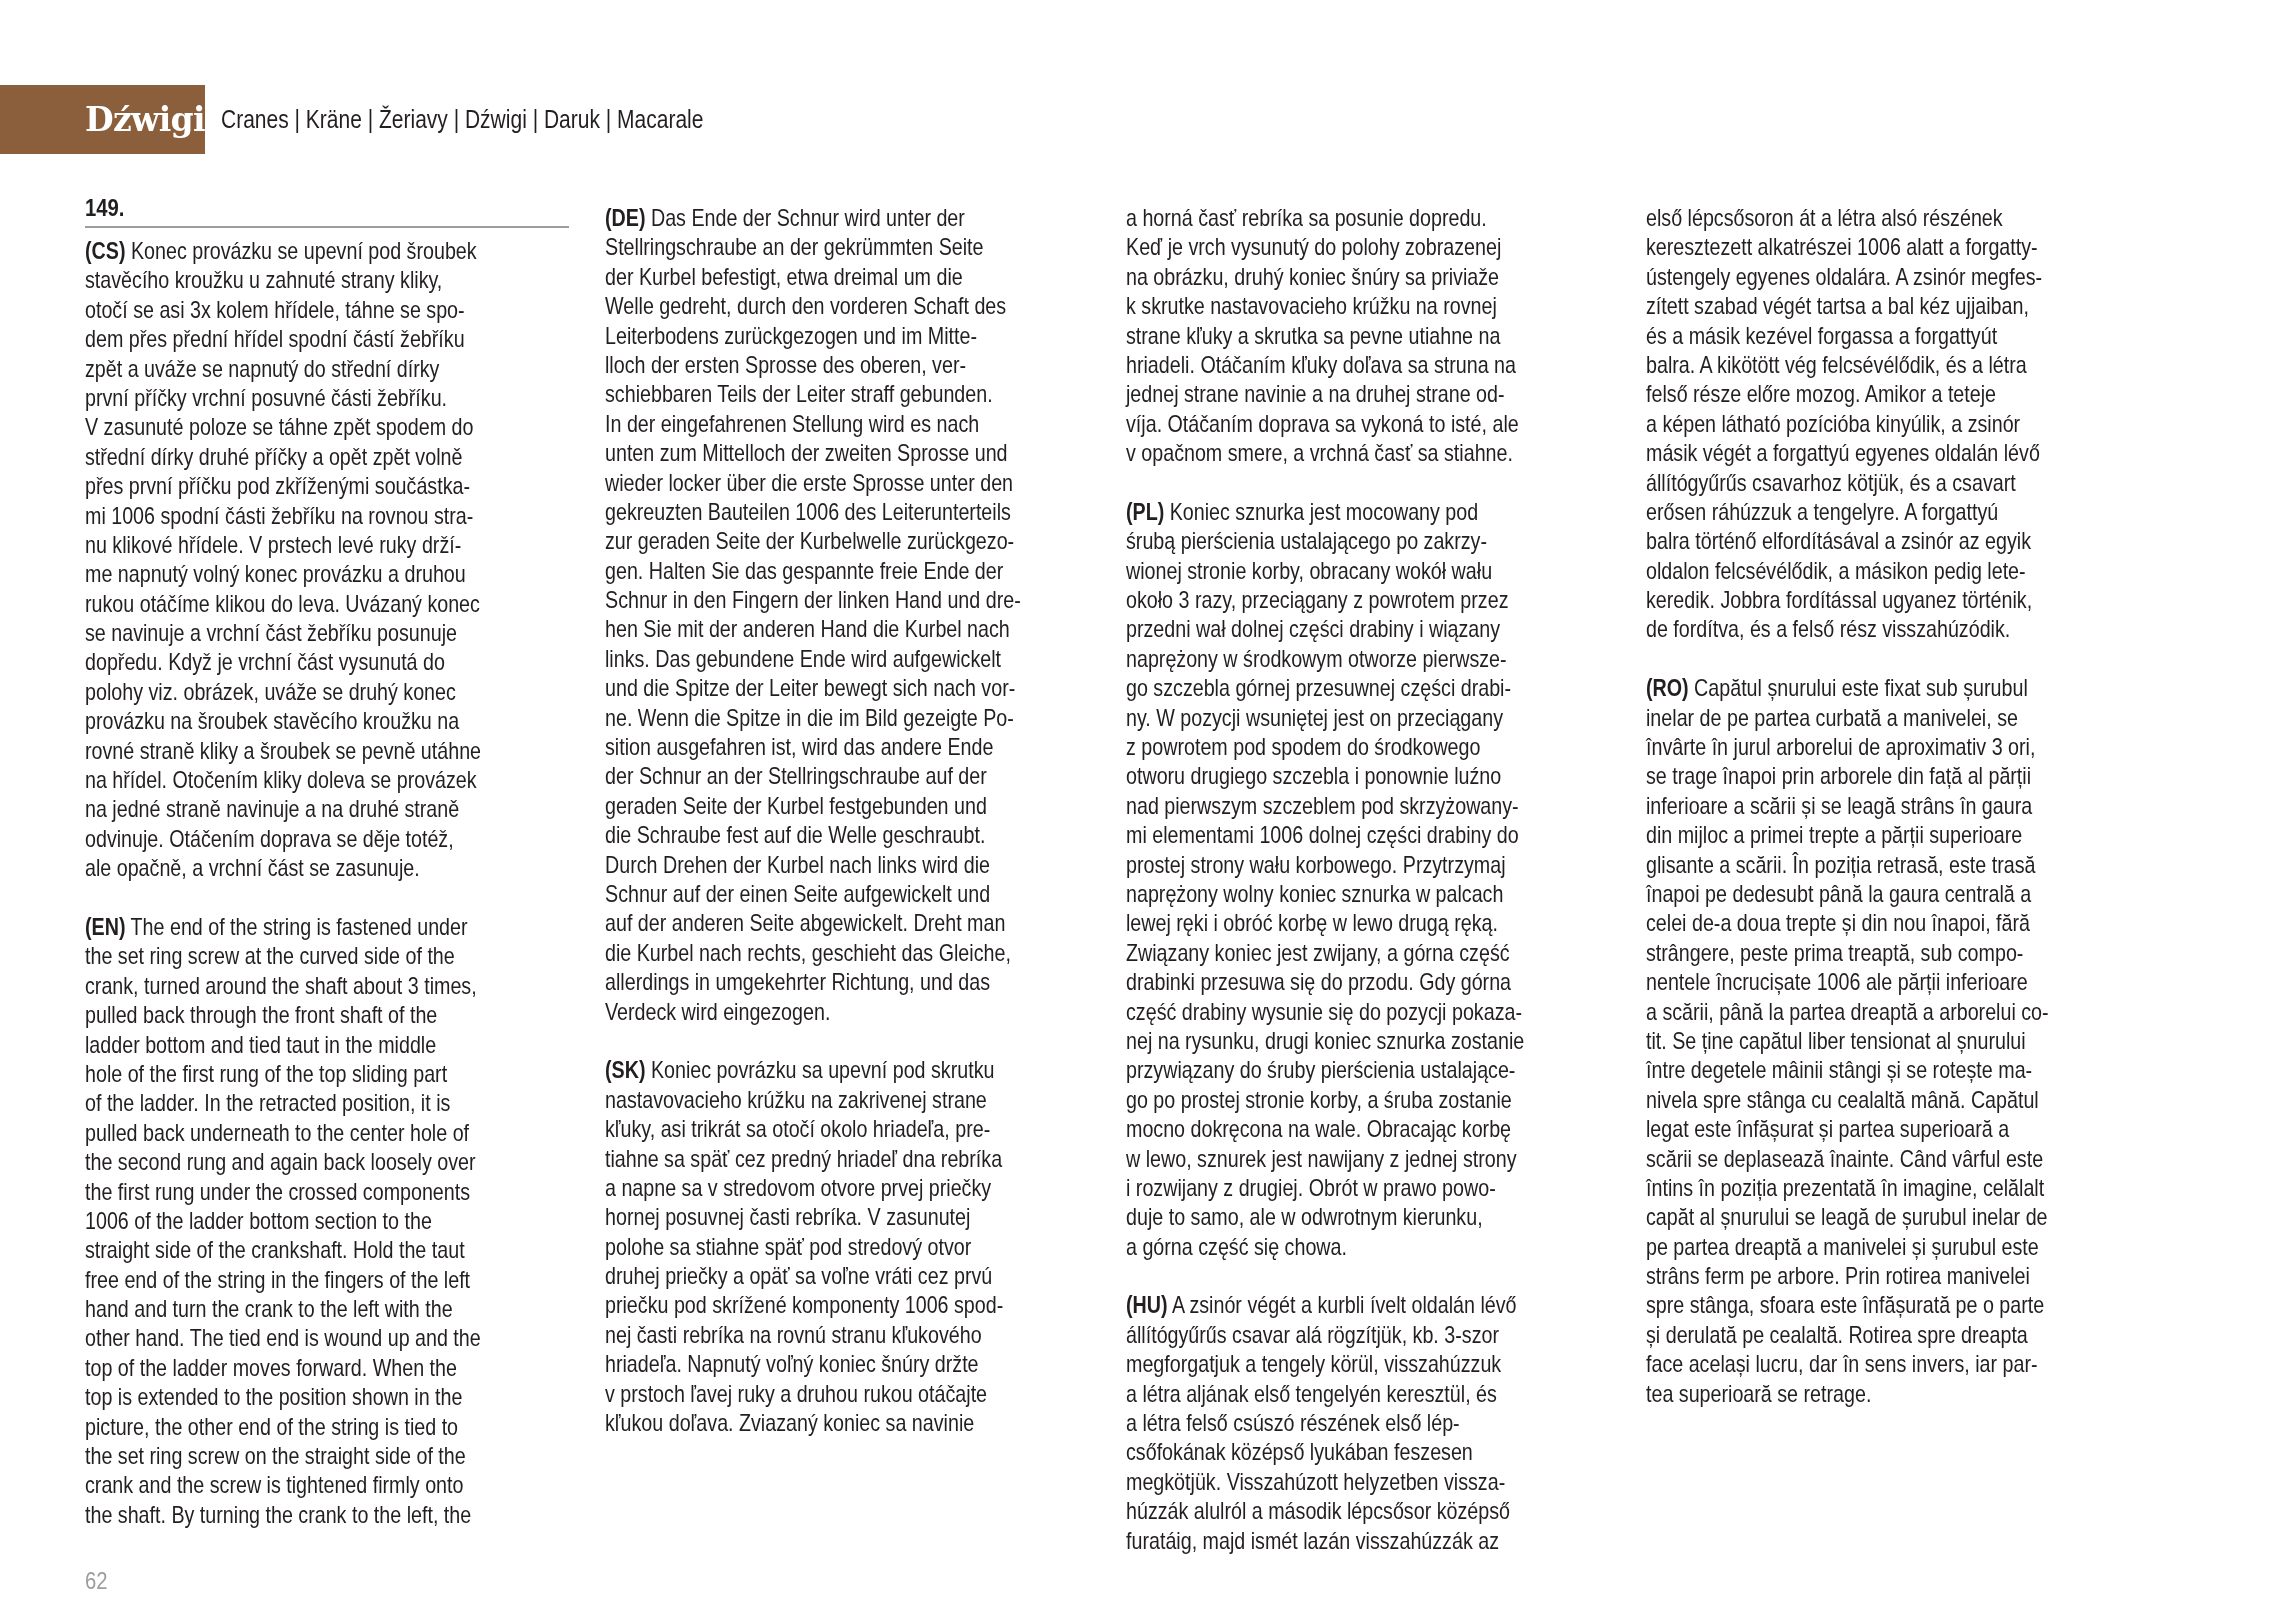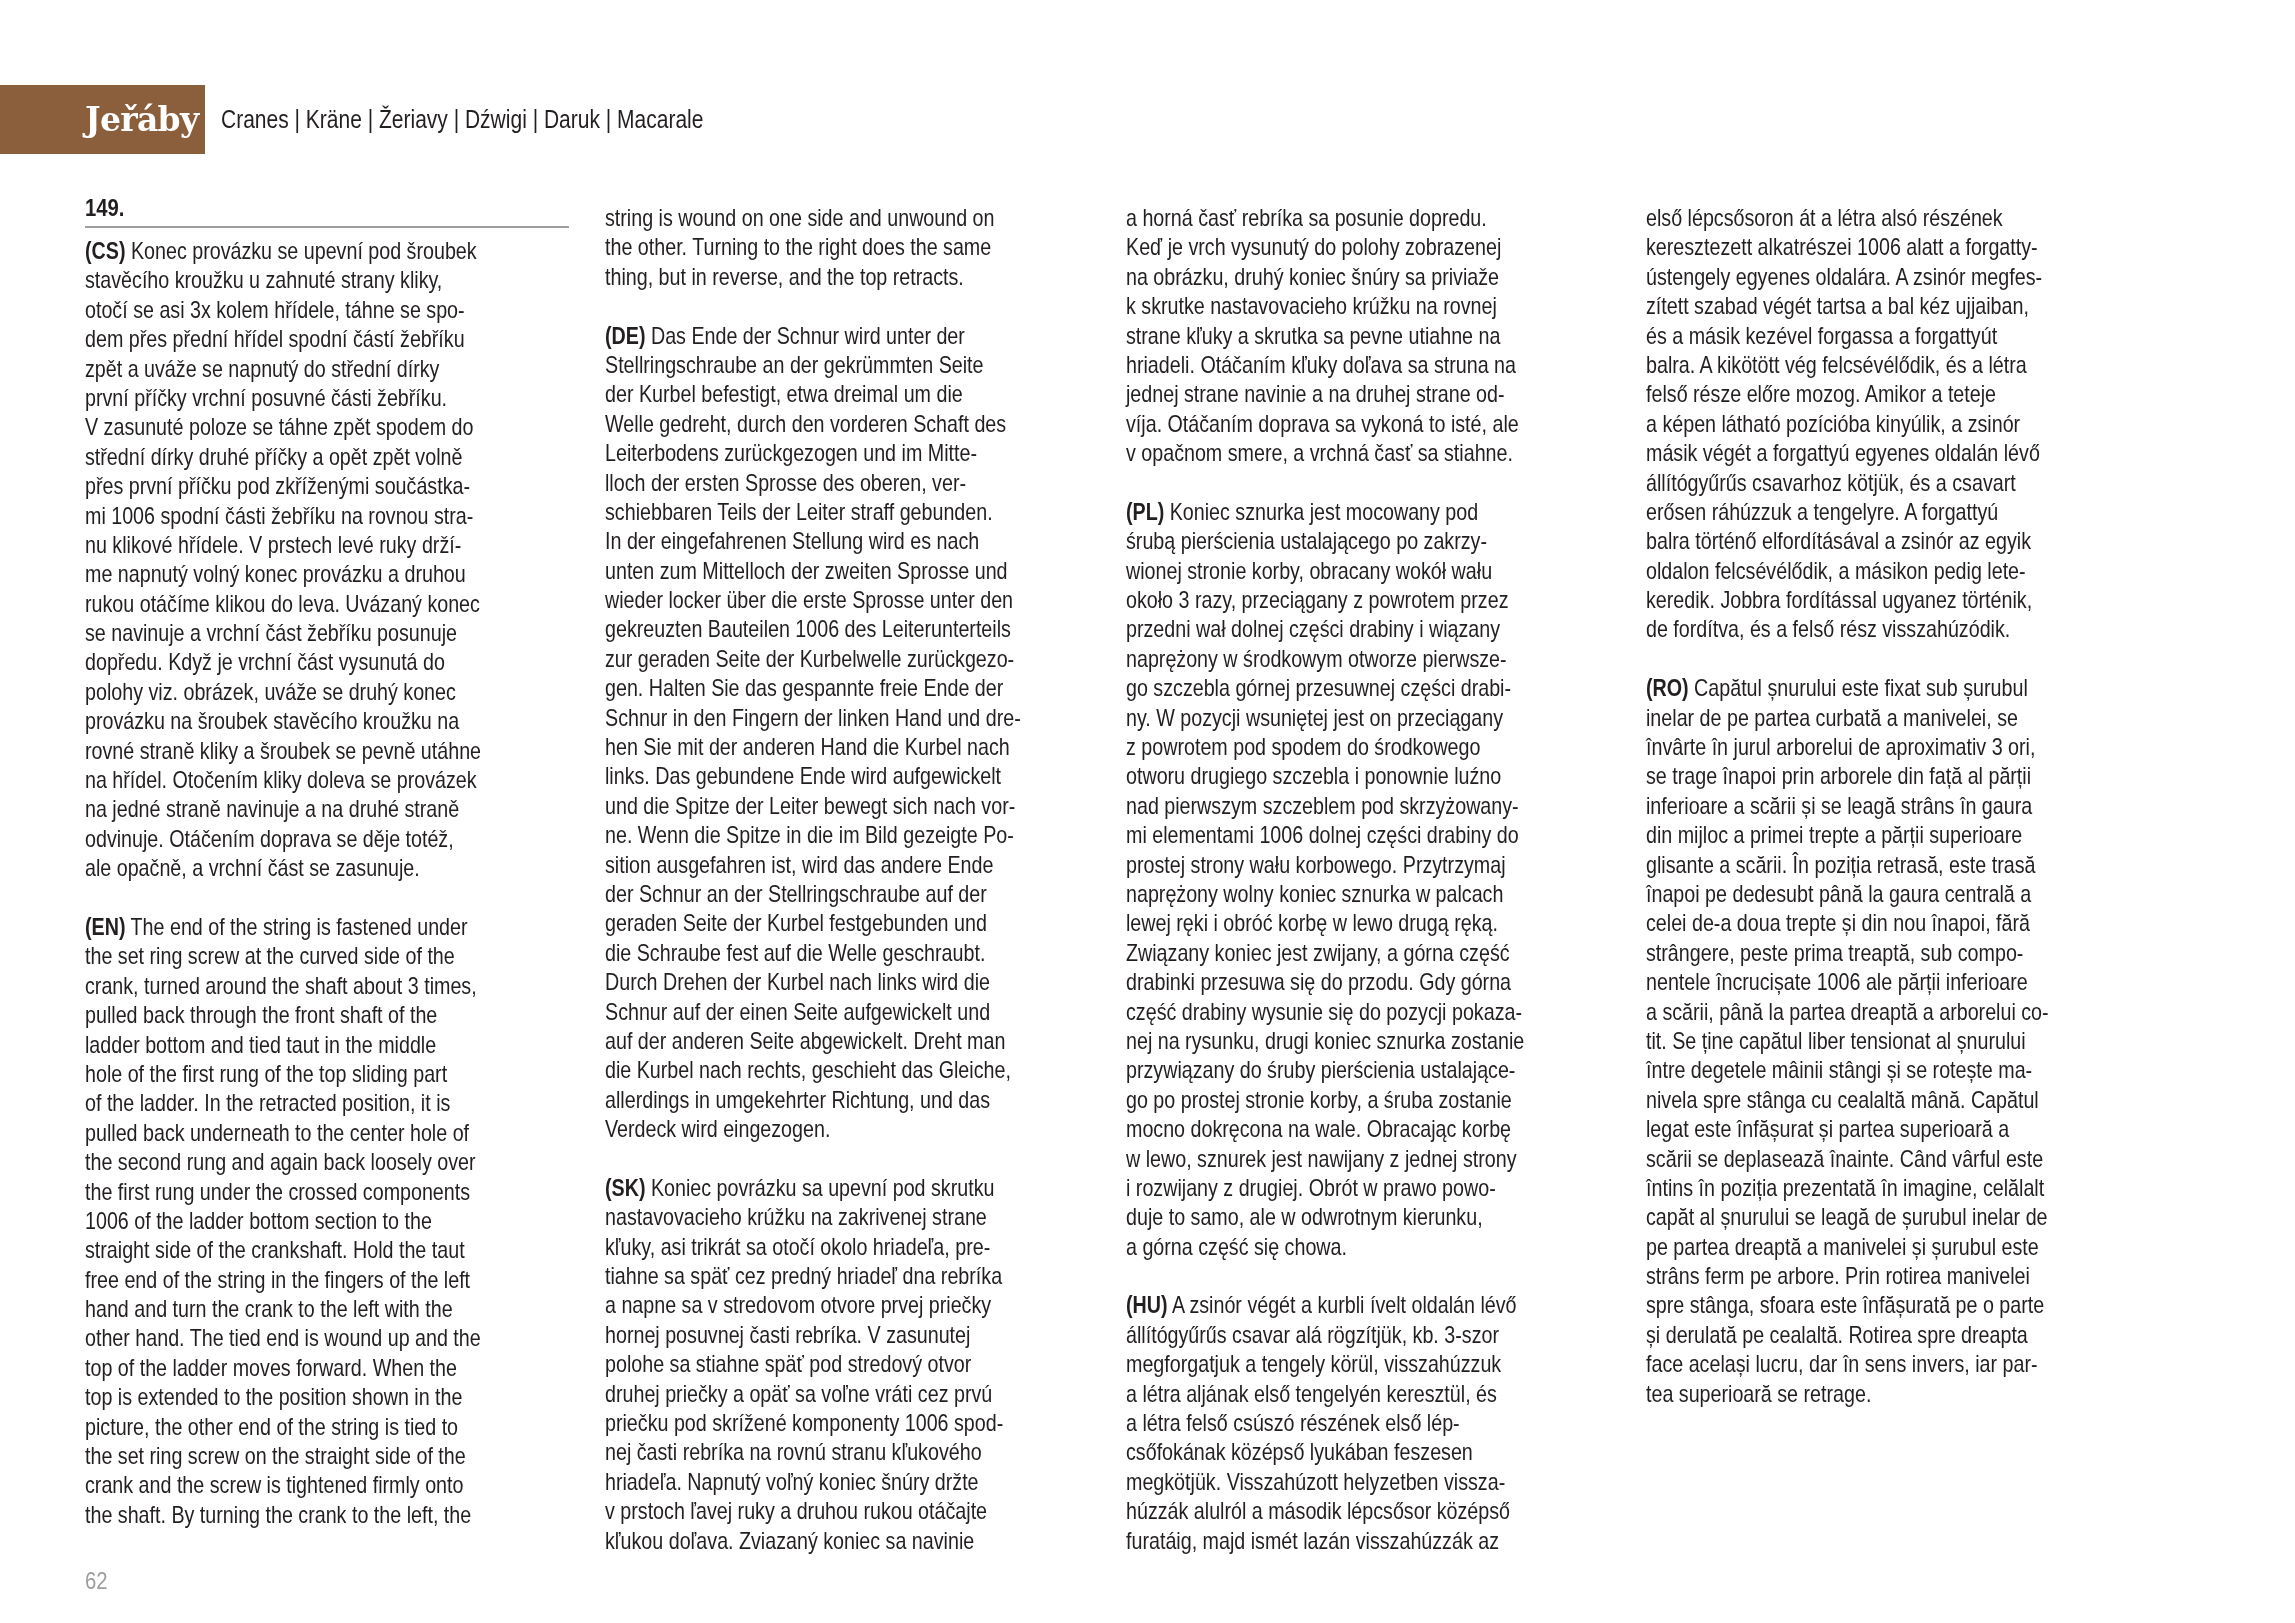--- a/index.html
+++ b/index.html
@@ -24,21 +24,21 @@
   .line { display:block; height:29.4px; line-height:29.4px; font-size:24px; white-space:nowrap;
           transform:scaleX(0.82); transform-origin:left center; }
   .label { font-weight:bold; }
   .page-number { position:absolute; left:85px; top:1567px; font-size:23.6px; color:#9d9d9d;
                  line-height:29px; transform:scaleX(0.86); transform-origin:left top; }
 </style>
 </head>
 <body>
 
 <div class="header-bar" style="background: rgb(139, 94, 60);"></div>
-<div class="header-title">Jeřáby</div>
+<div class="header-title">Dźwigi</div>
 <div class="header-subtitle">Cranes | Kräne | Žeriavy | Dźwigi | Daruk | Macarale</div>
 
 <div class="section-number">149.</div>
 <div class="section-rule"></div>
 
 <div class="col col-1">
     <div class="para">
       <span class="line"><span class="label">(CS)</span><span style="white-space: pre;"> Konec provázku se upevní pod šroubek</span></span>
       <span class="line"><span style="white-space: pre;">stavěcího kroužku u zahnuté strany kliky,</span></span>
       <span class="line"><span style="white-space: pre;">otočí se asi 3x kolem hřídele, táhne se spo-</span></span>
@@ -80,25 +80,20 @@
       <span class="line"><span style="white-space: pre;">other hand. The tied end is wound up and the</span></span>
       <span class="line"><span style="white-space: pre;">top of the ladder moves forward. When the</span></span>
       <span class="line"><span style="white-space: pre;">top is extended to the position shown in the</span></span>
       <span class="line"><span style="white-space: pre;">picture, the other end of the string is tied to</span></span>
       <span class="line"><span style="white-space: pre;">the set ring screw on the straight side of the</span></span>
       <span class="line"><span style="white-space: pre;">crank and the screw is tightened firmly onto</span></span>
       <span class="line"><span style="white-space: pre;">the shaft. By turning the crank to the left, the</span></span>
     </div>
   </div>
 <div class="col col-2">
-    <div class="para">
-      <span class="line"><span style="white-space: pre;">string is wound on one side and unwound on</span></span>
-      <span class="line"><span style="white-space: pre;">the other. Turning to the right does the same</span></span>
-      <span class="line"><span style="white-space: pre;">thing, but in reverse, and the top retracts.</span></span>
-    </div>
     <div class="para">
       <span class="line"><span class="label">(DE)</span><span style="white-space: pre;"> Das Ende der Schnur wird unter der</span></span>
       <span class="line"><span style="white-space: pre;">Stellringschraube an der gekrümmten Seite</span></span>
       <span class="line"><span style="white-space: pre;">der Kurbel befestigt, etwa dreimal um die</span></span>
       <span class="line"><span style="white-space: pre;">Welle gedreht, durch den vorderen Schaft des</span></span>
       <span class="line"><span style="white-space: pre;">Leiterbodens zurückgezogen und im Mitte-</span></span>
       <span class="line"><span style="white-space: pre;">lloch der ersten Sprosse des oberen, ver-</span></span>
       <span class="line"><span style="white-space: pre;">schiebbaren Teils der Leiter straff gebunden.</span></span>
       <span class="line"><span style="white-space: pre;">In der eingefahrenen Stellung wird es nach</span></span>
       <span class="line"><span style="white-space: pre;">unten zum Mittelloch der zweiten Sprosse und</span></span>

